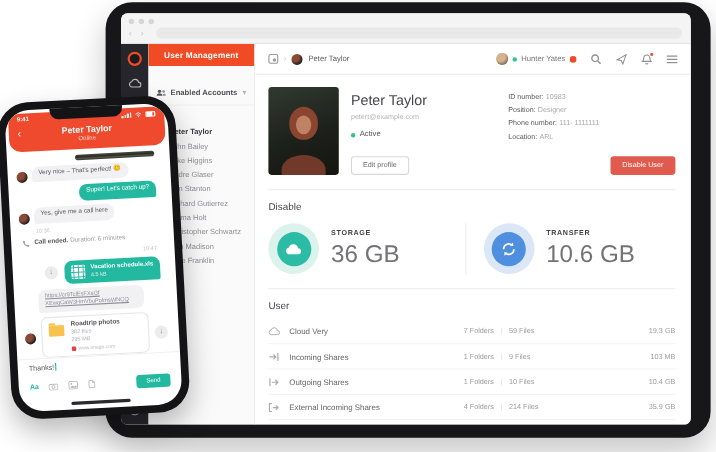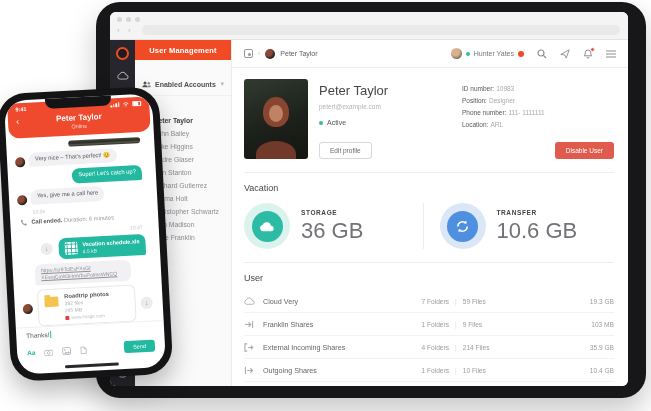--- a/index.html
+++ b/index.html
@@ -335,21 +335,21 @@
               <div class="p-right">
                 <div class="detail"><span>ID number:</span><span class="val">10983</span></div>
                 <div class="detail"><span>Position:</span><span class="val">Designer</span></div>
                 <div class="detail"><span>Phone number:</span><span class="val">111- 1111111</span></div>
                 <div class="detail"><span>Location:</span><span class="val">ARL</span></div>
                 <span class="btn-danger">Disable User</span>
               </div>
             </div>
 
             <div class="hline"></div>
-            <div class="sec-title">Vacation</div>
+            <div class="sec-title">Disable</div>
 
             <div class="stats">
               <div class="stat">
                 <div class="ring teal">
                     <div class="core teal">
                   <svg width="16" height="11" viewBox="0 0 20 14">
                         <path d="M5 13a4 4 0 0 1-.6-7.9A5.5 5.5 0 0 1 15 6a3.5 3.5 0 0 1 0 7z" fill="#fff"></path>
                       </svg>
                 </div>
                   </div>
@@ -388,47 +388,47 @@
                 <span class="rfold">7 Folders</span>
                 <span class="rpipe">|</span>
                 <span class="rfiles">59 Files</span>
                 <span class="rsize">19.3 GB</span>
               </div>
               <div class="drow">
                 <span class="ricon"><svg width="10" height="9" viewBox="0 0 11 10">
                       <path d="M1 5h6M5 2.5 7.5 5 5 7.5" fill="none" stroke="#ababaf" stroke-width="1.2"></path>
                       <path d="M9.5 1v8" stroke="#ababaf" stroke-width="1.2"></path>
                     </svg></span>
-                <span class="rname">Franklin Shares</span>
+                <span class="rname">Incoming Shares</span>
                 <span class="rfold">1 Folders</span>
                 <span class="rpipe">|</span>
                 <span class="rfiles">9 Files</span>
                 <span class="rsize">103 MB</span>
+              </div>
+              <div class="drow">
+                <span class="ricon"><svg width="10" height="9" viewBox="0 0 11 10">
+                      <path d="M1.5 1v8" stroke="#ababaf" stroke-width="1.2"></path>
+                      <path d="M3.5 5h6M7 2.5 9.5 5 7 7.5" fill="none" stroke="#ababaf" stroke-width="1.2"></path>
+                    </svg></span>
+                <span class="rname">Outgoing Shares</span>
+                <span class="rfold">1 Folders</span>
+                <span class="rpipe">|</span>
+                <span class="rfiles">10 Files</span>
+                <span class="rsize">10.4 GB</span>
               </div>
               <div class="drow">
                 <span class="ricon"><svg width="10" height="9" viewBox="0 0 11 10">
                       <path d="M3.5 1H1v8h2.5" fill="none" stroke="#ababaf" stroke-width="1.2"></path>
                       <path d="M4.5 5h5M7.5 2.8 9.7 5 7.5 7.2" fill="none" stroke="#ababaf" stroke-width="1.2"></path>
                     </svg></span>
                 <span class="rname">External Incoming Shares</span>
                 <span class="rfold">4 Folders</span>
                 <span class="rpipe">|</span>
                 <span class="rfiles">214 Files</span>
                 <span class="rsize">35.9 GB</span>
-              </div>
-              <div class="drow">
-                <span class="ricon"><svg width="10" height="9" viewBox="0 0 11 10">
-                      <path d="M1.5 1v8" stroke="#ababaf" stroke-width="1.2"></path>
-                      <path d="M3.5 5h6M7 2.5 9.5 5 7 7.5" fill="none" stroke="#ababaf" stroke-width="1.2"></path>
-                    </svg></span>
-                <span class="rname">Outgoing Shares</span>
-                <span class="rfold">1 Folders</span>
-                <span class="rpipe">|</span>
-                <span class="rfiles">10 Files</span>
-                <span class="rsize">10.4 GB</span>
               </div>
             </div>
           </div>
         </div>
       </div>
     </div>
   </div>
 
   <div class="phone">
     <div class="phone-bezel"></div>

